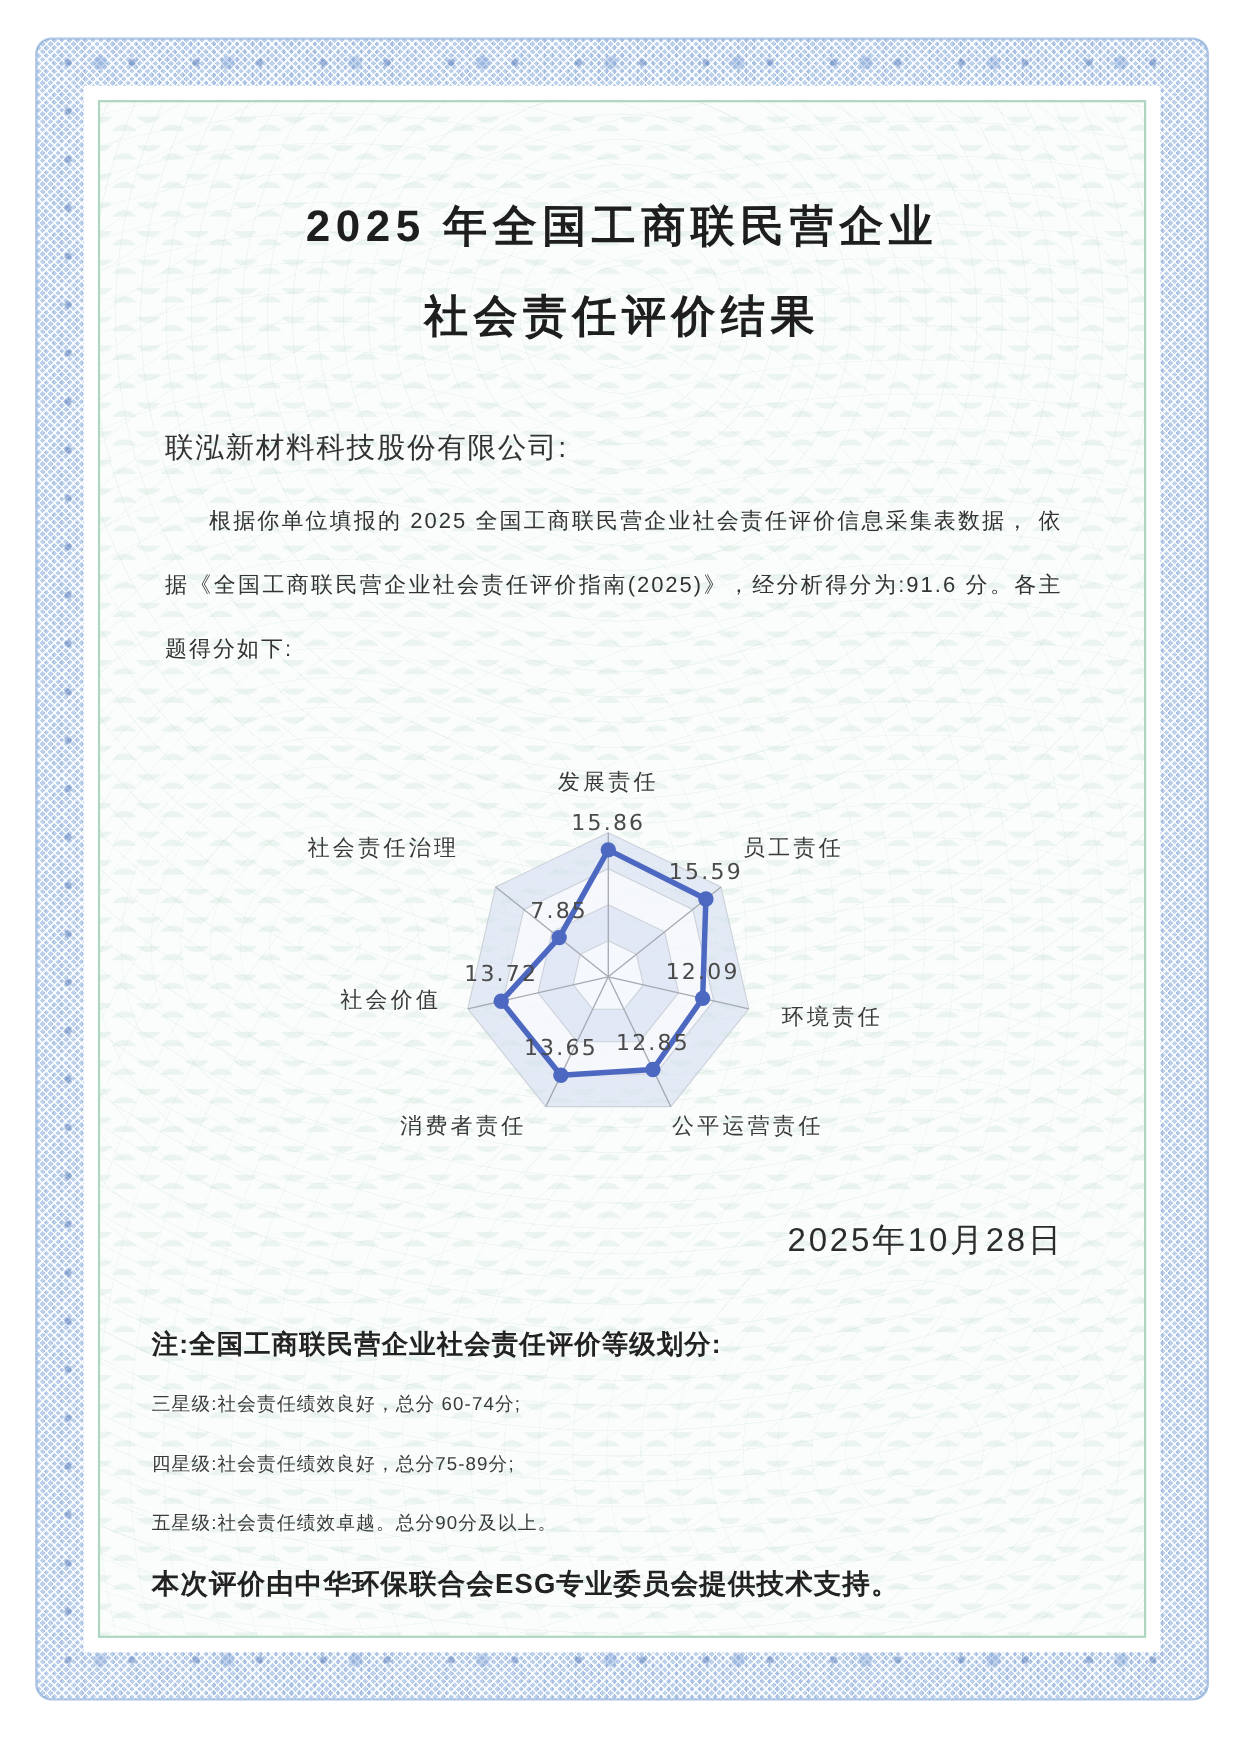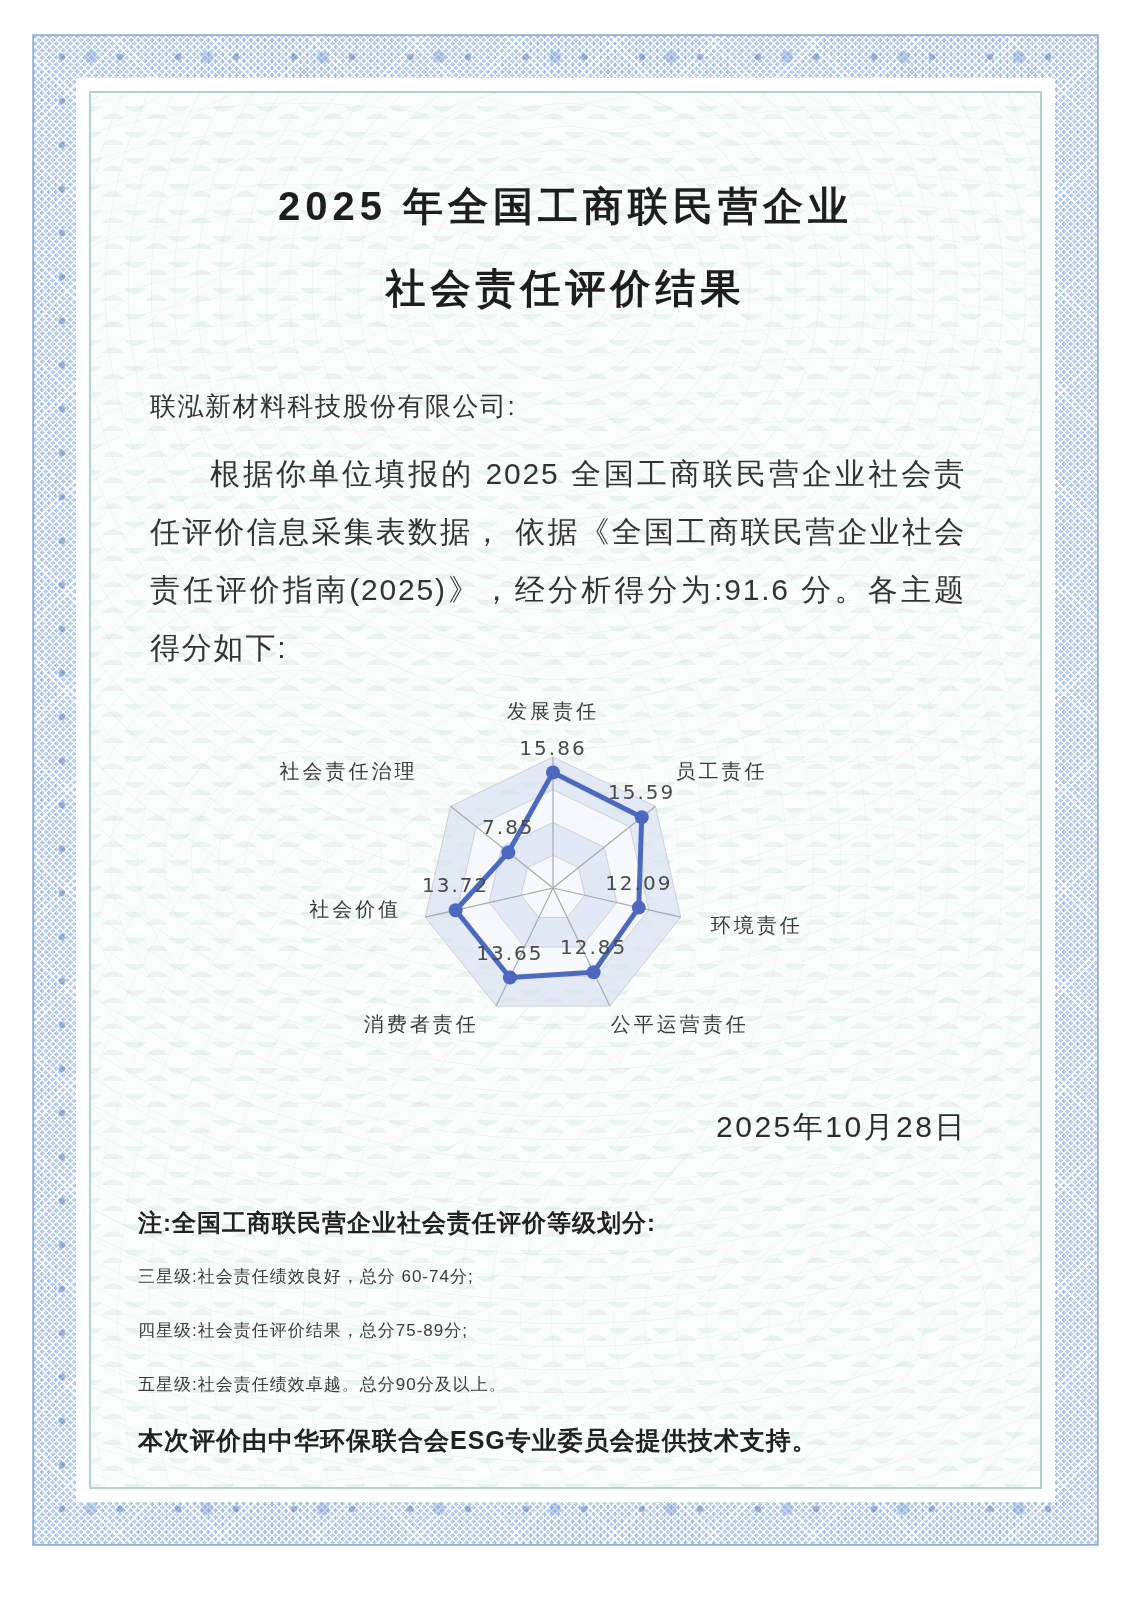--- a/index.html
+++ b/index.html
@@ -15,20 +15,21 @@
     position:absolute;left:33px;top:35px;right:33px;bottom:55px;
     background-color:#bdd1eb;
     background-image:
       radial-gradient(circle, rgba(73,112,180,.48) 0 2.5px, rgba(73,112,180,0) 4px),
       radial-gradient(circle, rgba(110,148,205,.38) 0 5px, rgba(110,148,205,0) 7px),
       repeating-linear-gradient(45deg, rgba(255,255,255,.85) 0 1.5px, rgba(255,255,255,0) 1.5px 5px),
       repeating-linear-gradient(-45deg, rgba(255,255,255,.85) 0 1.5px, rgba(255,255,255,0) 1.5px 5px),
       repeating-linear-gradient(90deg, rgba(108,146,204,.28) 0 2px, rgba(108,146,204,0) 2px 7px);
     background-size:58px 44px,116px 44px,auto,auto,auto;
     box-shadow: inset 0 0 0 1px #8fb0d8, 0 0 0 1px #aac3e3;
+    border-radius: 14px;
   }
   .white-gap{position:absolute;inset:43px;background:#ffffff;}
 
   
   .content{
     position:absolute;inset:13px;border:2px solid #aed6c1;box-sizing:border-box;
     background-color:#fbfdfc;
     background-image:
       repeating-radial-gradient(circle at 50% 14%, rgba(122,183,152,.09) 0 1px, rgba(122,183,152,0) 1px 23px),
       repeating-radial-gradient(circle at 22% 55%, rgba(122,183,152,.07) 0 1px, rgba(122,183,152,0) 1px 27px),
@@ -37,21 +38,21 @@
       radial-gradient(circle at 50% -30%, rgba(122,183,152,.12) 13px, rgba(122,183,152,0) 14px);
     background-size:auto,auto,auto,44px 26px,44px 26px;
     background-position:0 0,0 0,0 0,0 0,22px 13px;
   }
 
   .doc-title{position:absolute;top:72px;left:0;right:0;text-align:center;
     font-size:40px;font-weight:700;letter-spacing:5px;color:#1e1e1e;line-height:82px;}
   .recipient{position:absolute;top:296px;left:59px;right:76px;
     font-size:26px;letter-spacing:1.5px;color:#323232;}
   .paragraph{position:absolute;top:352px;left:59px;right:74px;
-    font-size:30px;line-height:58px;letter-spacing:1.8px;color:#333333;
+    font-size:20px;line-height:58px;letter-spacing:1.8px;color:#333333;
     text-align:justify;text-indent:2em;}
 
   .chart{position:absolute;top:560px;left:0;width:949px;height:420px;}
   .chart svg{display:block;width:949px;height:420px;}
   .radar-axis-label{font-size:20px;letter-spacing:3px;fill:#3a3a3a;font-weight:500;}
   .radar-value-label{font-size:20px;letter-spacing:2px;fill:#4a4a4a;font-family:"DejaVu Sans",sans-serif;}
 
   .date-line{position:absolute;top:1014px;right:73px;
     font-size:30px;letter-spacing:2.5px;color:#2c2c2c;}
 
@@ -116,21 +117,21 @@
               <text x="264.2844435041811" y="256.1502423482772" text-anchor="middle" dominant-baseline="central" class="radar-axis-label">社会价值</text>
               <text x="257.5800757966881" y="118.32283595650591" text-anchor="middle" dominant-baseline="central" class="radar-axis-label">社会责任治理</text>
             </svg>
         </div>
 
         <div class="date-line">2025年10月28日</div>
 
         <div class="notes">
           <div class="notes-heading">注:全国工商联民营企业社会责任评价等级划分:</div>
           <div class="note-line">三星级:社会责任绩效良好，总分 60-74分;</div>
-          <div class="note-line">四星级:社会责任评价结果，总分75-89分;</div>
+          <div class="note-line">四星级:社会责任绩效良好，总分75-89分;</div>
           <div class="note-line">五星级:社会责任绩效卓越。总分90分及以上。</div>
           <div class="support-line">本次评价由中华环保联合会ESG专业委员会提供技术支持。</div>
         </div>
 
       </div>
     </div>
   </div>
 </div>
 
 </body></html>

